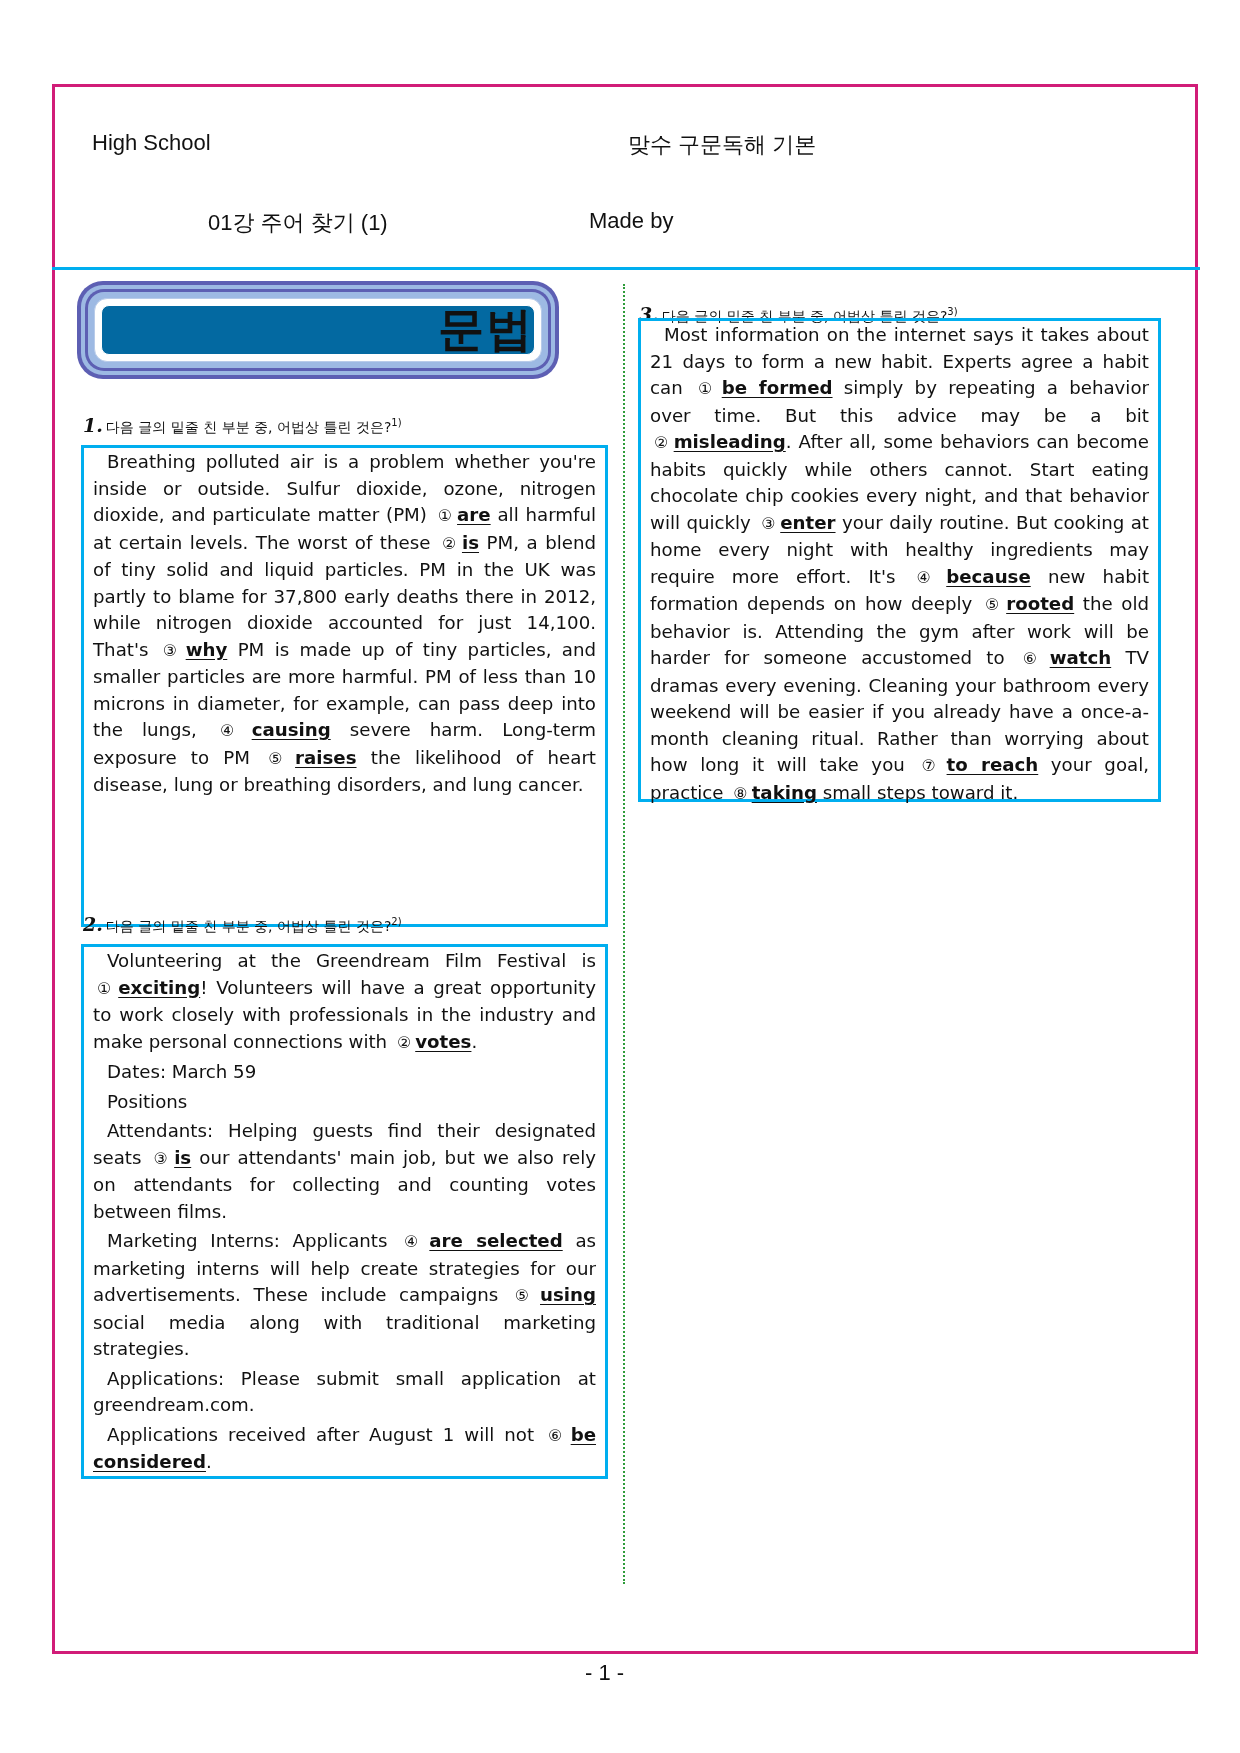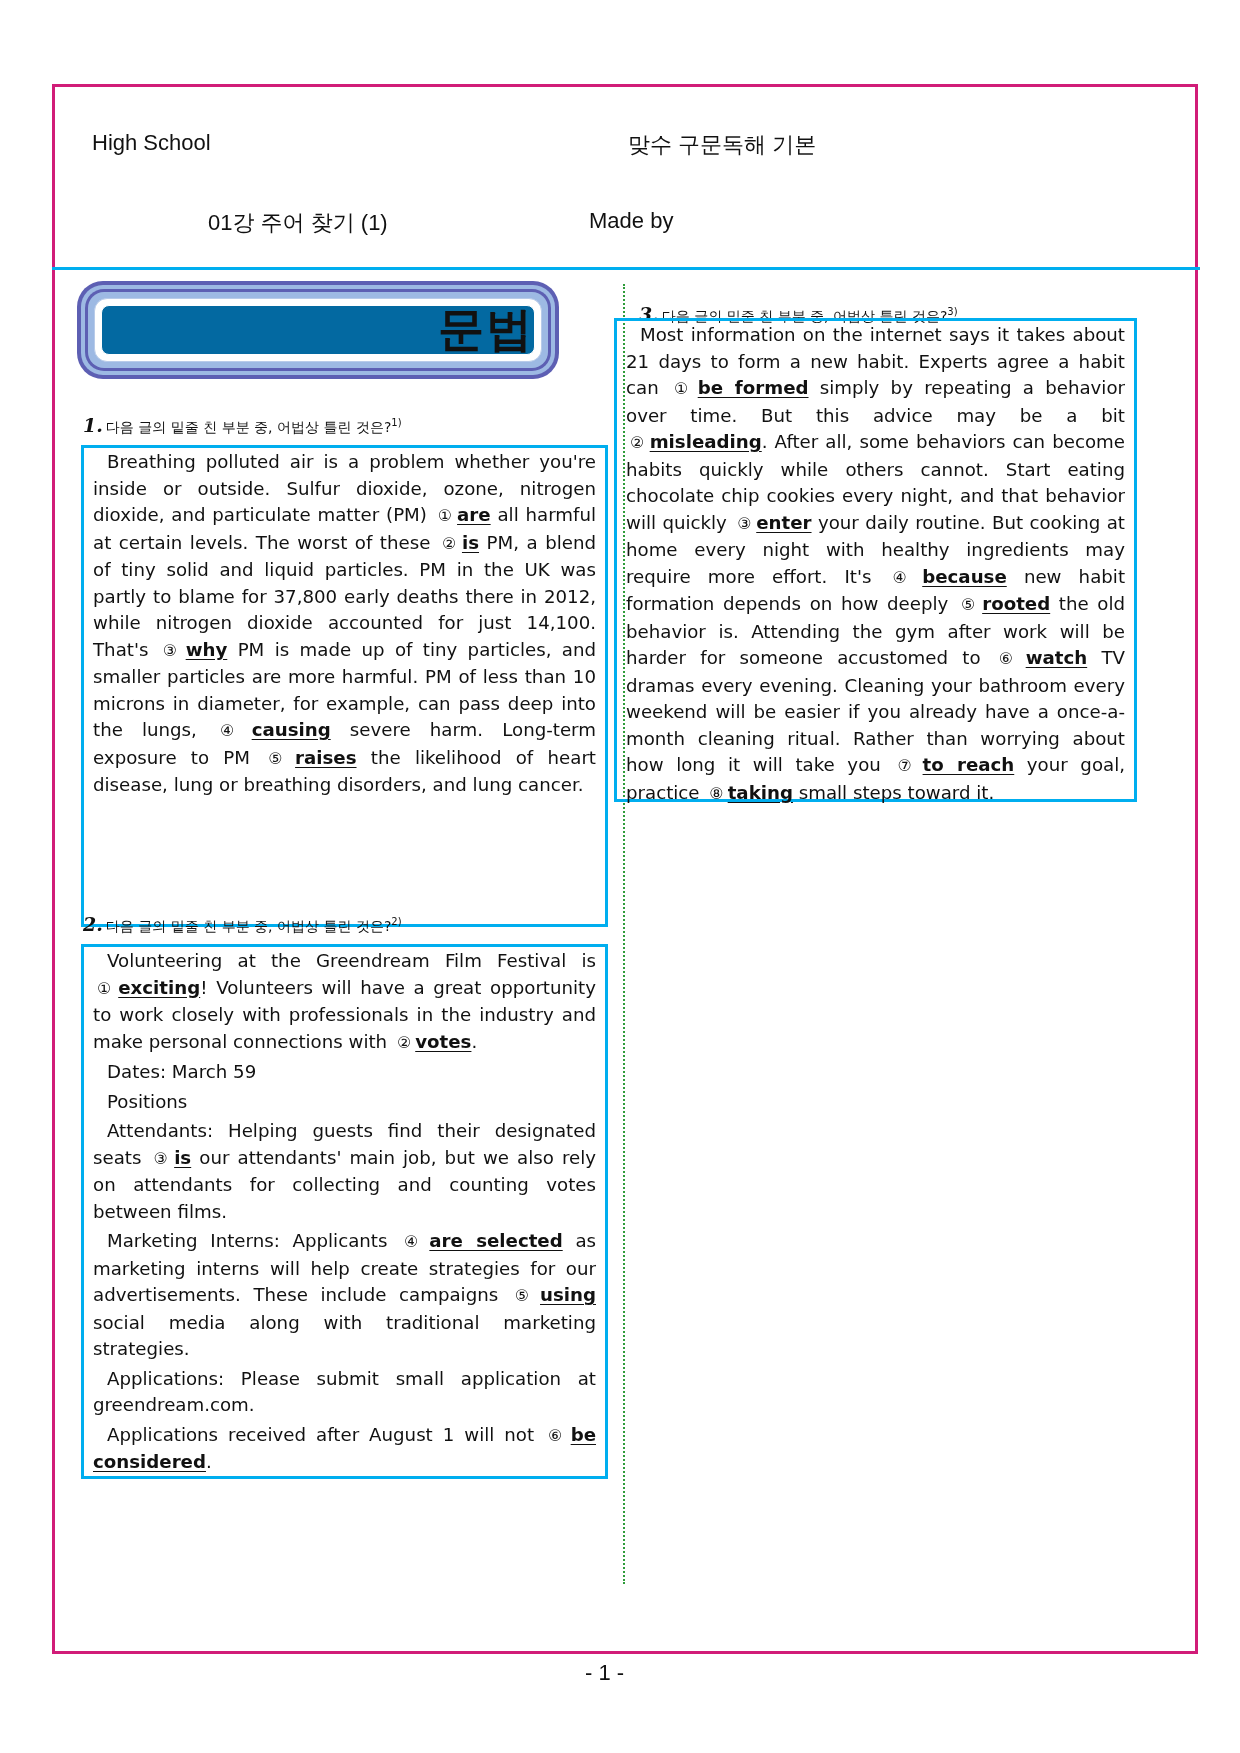--- a/index.html
+++ b/index.html
@@ -75,17 +75,17 @@
     <p class="gap">Positions</p>
     <p class="gap">Attendants: Helping guests find their designated seats <span class="circ">③</span><span class="u">is</span> our attendants' main job, but we also rely on attendants for collecting and counting votes between films.</p>
     <p class="gap">Marketing Interns: Applicants <span class="circ">④</span><span class="u">are selected</span> as marketing interns will help create strategies for our advertisements. These include campaigns <span class="circ">⑤</span><span class="u">using</span> social media along with traditional marketing strategies.</p>
     <p class="gap">Applications: Please submit small application at greendream.com.</p>
     <p class="gap">Applications received after August 1 will not <span class="circ">⑥</span><span class="u">be considered</span>.</p>
   </div>
 
 <div class="q-title" style="left:639px; top:287px;margin-top:16px;">
   <span class="q-num">3.</span><span>다음 글의 밑줄 친 부분 중, 어법상 틀린 것은?</span><sup>3)</sup>
 </div>
-<div class="qbox" style="left:614px; top:318px; width:523px; height:484px;">
+<div class="qbox" style="left:638px; top:318px; width:523px; height:484px;">
     <p>Most information on the internet says it takes about 21 days to form a new habit. Experts agree a habit can <span class="circ">①</span><span class="u">be formed</span> simply by repeating a behavior over time. But this advice may be a bit <span class="circ">②</span><span class="u">misleading</span>. After all, some behaviors can become habits quickly while others cannot. Start eating chocolate chip cookies every night, and that behavior will quickly <span class="circ">③</span><span class="u">enter</span> your daily routine. But cooking at home every night with healthy ingredients may require more effort. It's <span class="circ">④</span><span class="u">because</span> new habit formation depends on how deeply <span class="circ">⑤</span><span class="u">rooted</span> the old behavior is. Attending the gym after work will be harder for someone accustomed to <span class="circ">⑥</span><span class="u">watch</span> TV dramas every evening. Cleaning your bathroom every weekend will be easier if you already have a once-a-month cleaning ritual. Rather than worrying about how long it will take you <span class="circ">⑦</span><span class="u">to reach</span> your goal, practice <span class="circ">⑧</span><span class="u">taking</span> small steps toward it.</p>
   </div>
 
 <div class="page-num">- 1 -</div>
 
 </body></html>

